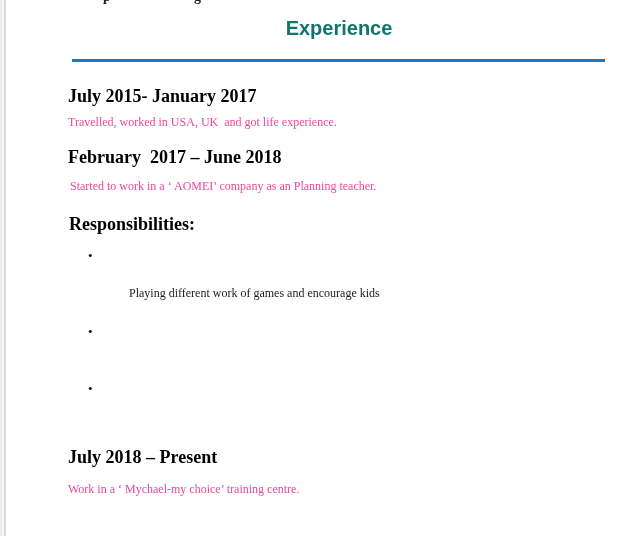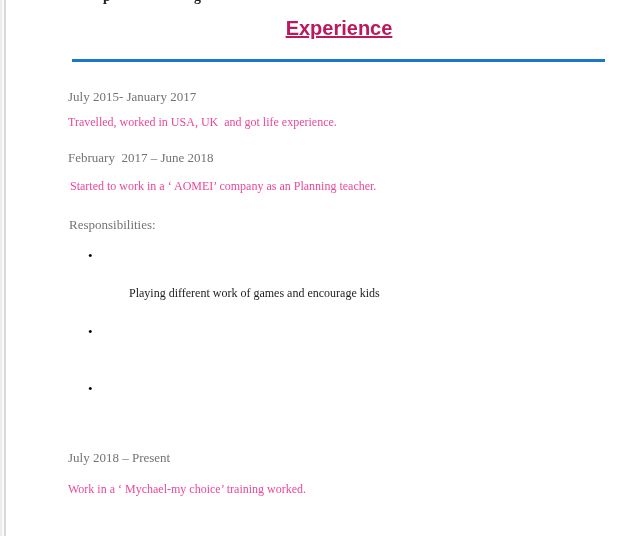--- a/index.html
+++ b/index.html
@@ -48,38 +48,37 @@
     width: 542px;
   }
 
   .doc-title {
     margin-top: 16px;
     text-align: center;
     font-family: "Liberation Sans", "DejaVu Sans", sans-serif;
     font-weight: bold;
     font-size: 20px;
     line-height: 24px;
-    color: #be185d;
-    text-decoration: underline;
+    color: #0f766e;
   }
 
   .divider {
     margin-top: 19px;
     margin-left: 4px;
     width: 533px;
     height: 3px;
     background: #1b78c8;
   }
 
   .date-heading, .subheading {
-    font-weight: normal;
-    font-size: 13px;
+    font-weight: bold;
+    font-size: 18px;
     line-height: 19px;
     white-space: pre-wrap;
-    color: #737373;
+    color: #000000;
   }
   .paragraph {
     font-size: 12px;
     line-height: 19px;
     white-space: pre-wrap;
     color: #ec4899;
   }
 
   .mt-date1 { margin-top: 25px; }
   .mt-para1 { margin-top: 7px; }
@@ -145,16 +144,16 @@
       <li>
         <span class="marker">•</span>
       </li>
       <li>
         <span class="marker">•</span>
       </li>
     </ul>
 
     <div class="date-heading mt-date3">July 2018 – Present</div>
 
-    <div class="paragraph mt-para3">Work in a ‘ Mychael-my choice’ training worked.</div>
+    <div class="paragraph mt-para3">Work in a ‘ Mychael-my choice’ training centre.</div>
 
   </div>
 </div>
 
 </body></html>

